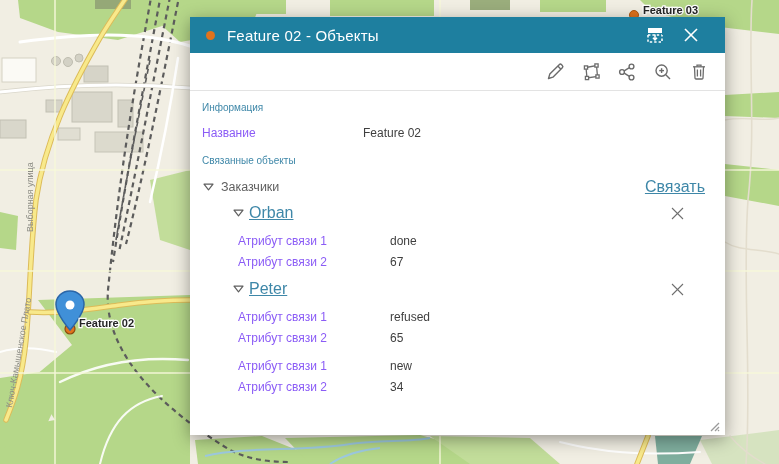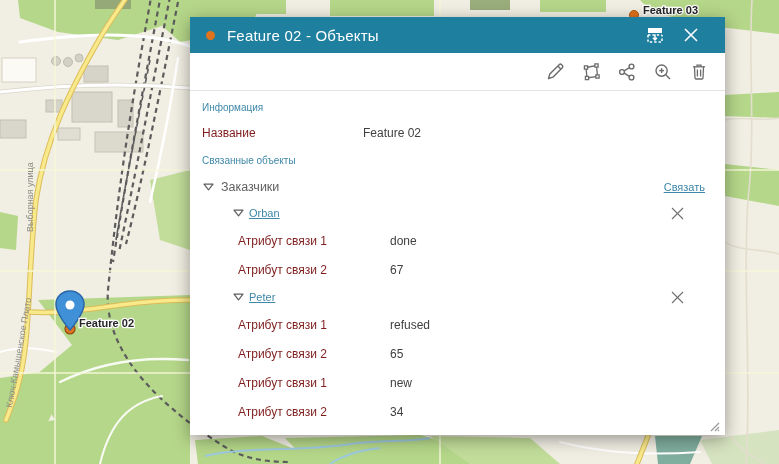--- a/index.html
+++ b/index.html
@@ -29,33 +29,33 @@
   .hicon{width:20px;height:20px;display:flex;align-items:center;justify-content:center;cursor:pointer;}
   .toolbar{
     height:37px;flex:0 0 37px;display:flex;align-items:center;justify-content:flex-end;
     gap:16px;padding:0 16px;border-bottom:1px solid #e3e3e3;background:#fff;
   }
   .ticon{width:20px;height:20px;display:flex;align-items:center;justify-content:center;cursor:pointer;}
   .content{flex:1;padding:8px 14px 6px 12px;position:relative;overflow:hidden;}
   .section-title{color:#3e87a8;font-size:10px;line-height:18px;}
   .section-title.second{margin-top:10px;}
   .kv{display:flex;margin-top:8px;font-size:12px;line-height:17px;}
-  .kv .k{width:161px;color:#7f1d1d;flex:0 0 161px;}
+  .kv .k{width:161px;color:#8b5cf6;flex:0 0 161px;}
   .kv .v{color:#3f3f3f;}
   .group-row{display:flex;align-items:center;margin-top:8px;height:18px;}
   .tri{display:flex;align-items:center;justify-content:center;width:12px;height:10px;cursor:pointer;}
   .group-label{color:#5f5f5f;font-size:12.5px;margin-left:7px;}
-  .link{color:#3e87a8;font-size:11px;text-decoration:underline;cursor:pointer;}
+  .link{color:#3e87a8;font-size:16px;text-decoration:underline;cursor:pointer;}
   .link-right{margin-left:auto;margin-right:6px;}
   .customer{margin-top:8px;}
   .customer + .customer{margin-top:7px;}
   .cust-head{display:flex;align-items:center;height:18px;margin-left:30px;margin-bottom:9px;}
   .cust-head .link{margin-left:5px;}
   .remove{margin-left:auto;margin-right:26px;width:16px;height:16px;display:flex;align-items:center;justify-content:center;cursor:pointer;}
-  .kv.attr{margin-top:8px;line-height:21px;}
+  .kv.attr{margin-top:0;line-height:21px;}
   .kv.attr .k{margin-left:36px;width:152px;flex:0 0 152px;}
   .resize-handle{position:absolute;right:5px;bottom:5px;width:12px;height:12px;cursor:nwse-resize;}
 </style>
 </head>
 <body>
 
 <div class="map">
 <svg width="779" height="464" viewBox="0 0 779 464" xmlns="http://www.w3.org/2000/svg">
   <rect x="0" y="0" width="779" height="464" fill="#f1eee3"></rect>
 

